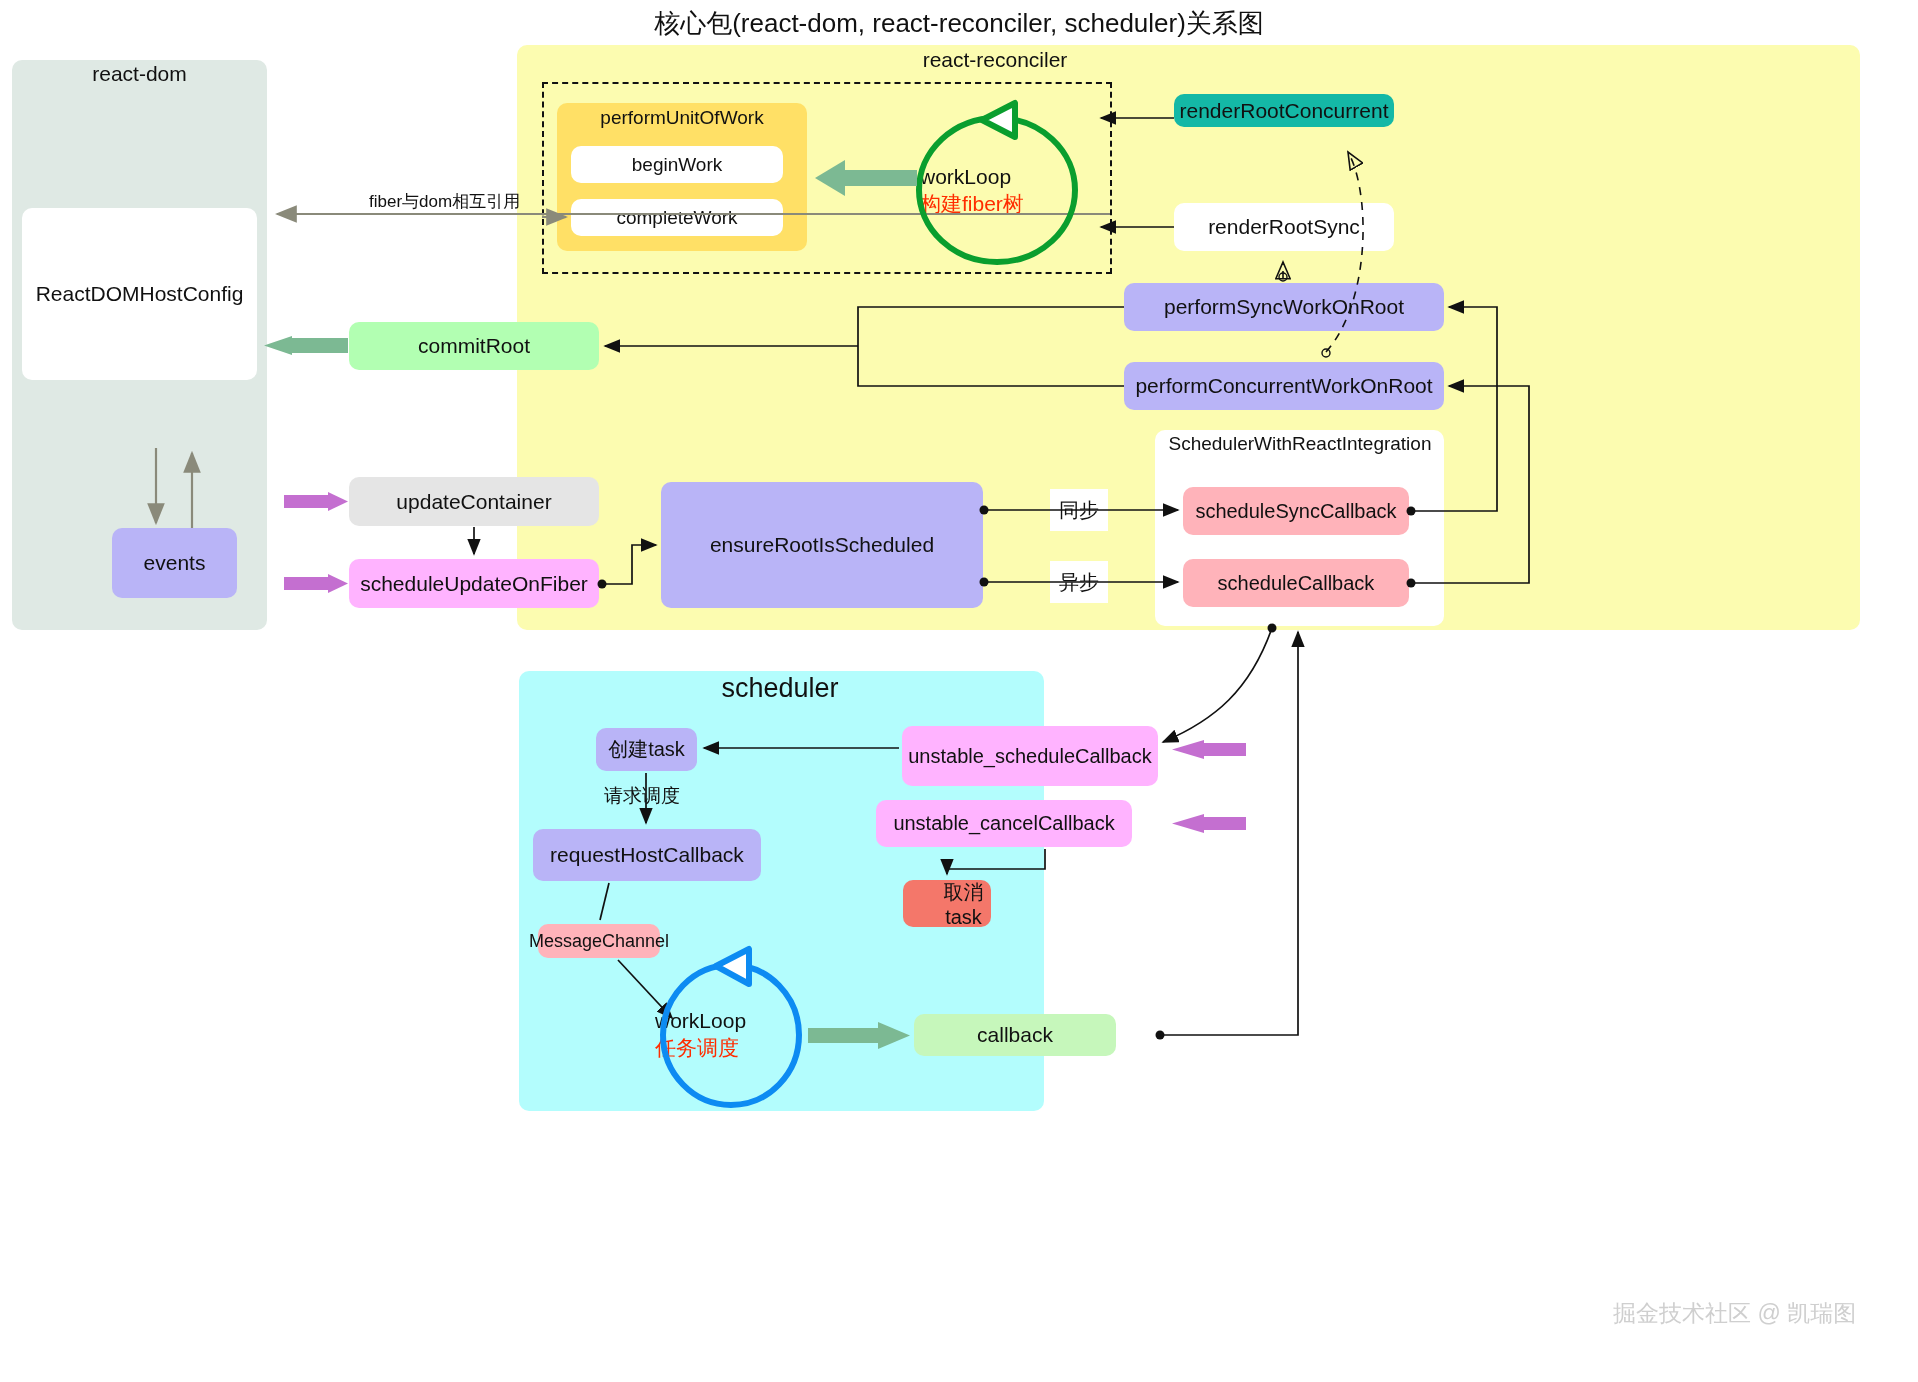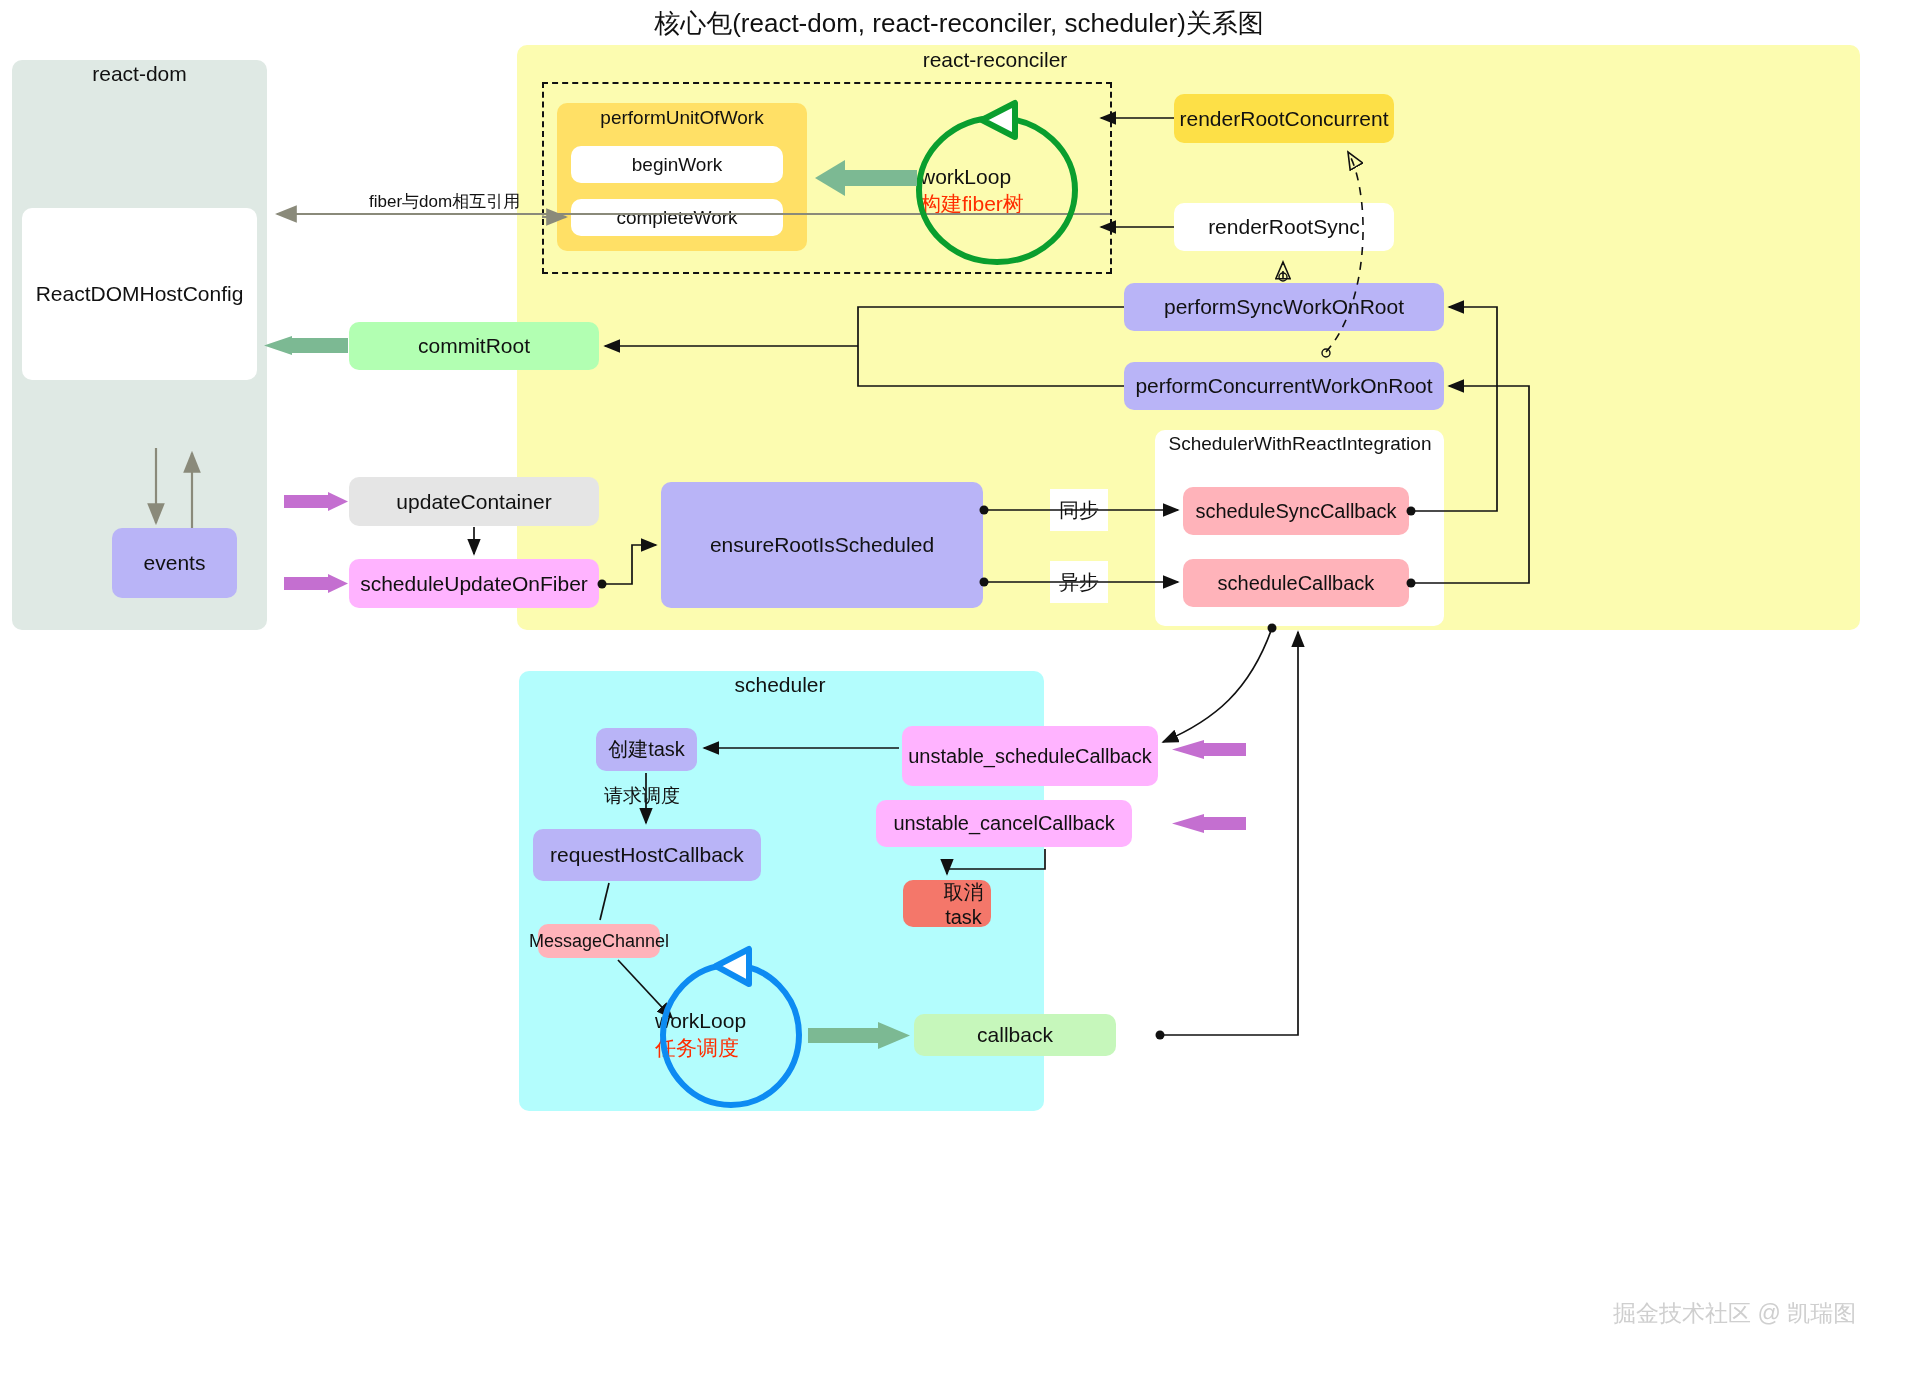--- a/index.html
+++ b/index.html
@@ -54,21 +54,21 @@
   </div>
   <div class="node" style="left:571px;top:199px;width:212px;height:37px;background:#ffffff;font-size:19px;">
     <span>completeWork</span>
   </div>
 
   <div class="loopnode" style="left:920px;top:128px;width:155px;height:124px;">
     <span class="l1" style="font-size:21px;line-height:27px;">workLoop</span>
     <span class="l2" style="font-size:21px;line-height:27px;">构建fiber树</span>
   </div>
 
-  <div class="node" style="left:1174px;top:94px;width:220px;height:49px;background:#fde047;font-size:21px;">
+  <div class="node" style="left:1174px;top:94px;width:220px;height:33px;background:#14b8a6;font-size:21px;">
     <span>renderRootConcurrent</span>
   </div>
   <div class="node" style="left:1174px;top:203px;width:220px;height:48px;background:#ffffff;font-size:21px;">
     <span>renderRootSync</span>
   </div>
 
   <div class="node" style="left:1124px;top:283px;width:320px;height:48px;background:#b9b4f7;font-size:21px;">
     <span>performSyncWorkOnRoot</span>
   </div>
   <div class="node" style="left:1124px;top:362px;width:320px;height:48px;background:#b9b4f7;font-size:21px;">
@@ -94,21 +94,21 @@
   </div>
   <div class="node" style="left:349px;top:559px;width:250px;height:49px;background:#ffb3ff;font-size:21px;">
     <span>scheduleUpdateOnFiber</span>
   </div>
 
   <div class="node" style="left:661px;top:482px;width:322px;height:126px;background:#b9b4f7;font-size:21px;">
     <span>ensureRootIsScheduled</span>
   </div>
 
   <div class="region" style="left:519px;top:671px;width:525px;height:440px;background:#b3fdfd;"></div>
-  <div class="rtitle" style="left:640px;top:673px;width:280px;font-size:21px;">scheduler</div>
+  <div class="rtitle" style="left:640px;top:673px;width:280px;font-size:27px;">scheduler</div>
 
   <div class="node" style="left:596px;top:728px;width:101px;height:43px;background:#b9b4f7;font-size:20px;">
     <span>创建task</span>
   </div>
 
   <div class="node" style="left:533px;top:829px;width:228px;height:52px;background:#b9b4f7;font-size:21px;">
     <span>requestHostCallback</span>
   </div>
 
   <div class="node" style="left:538px;top:924px;width:122px;height:34px;background:#ffb3ba;font-size:18px;">

